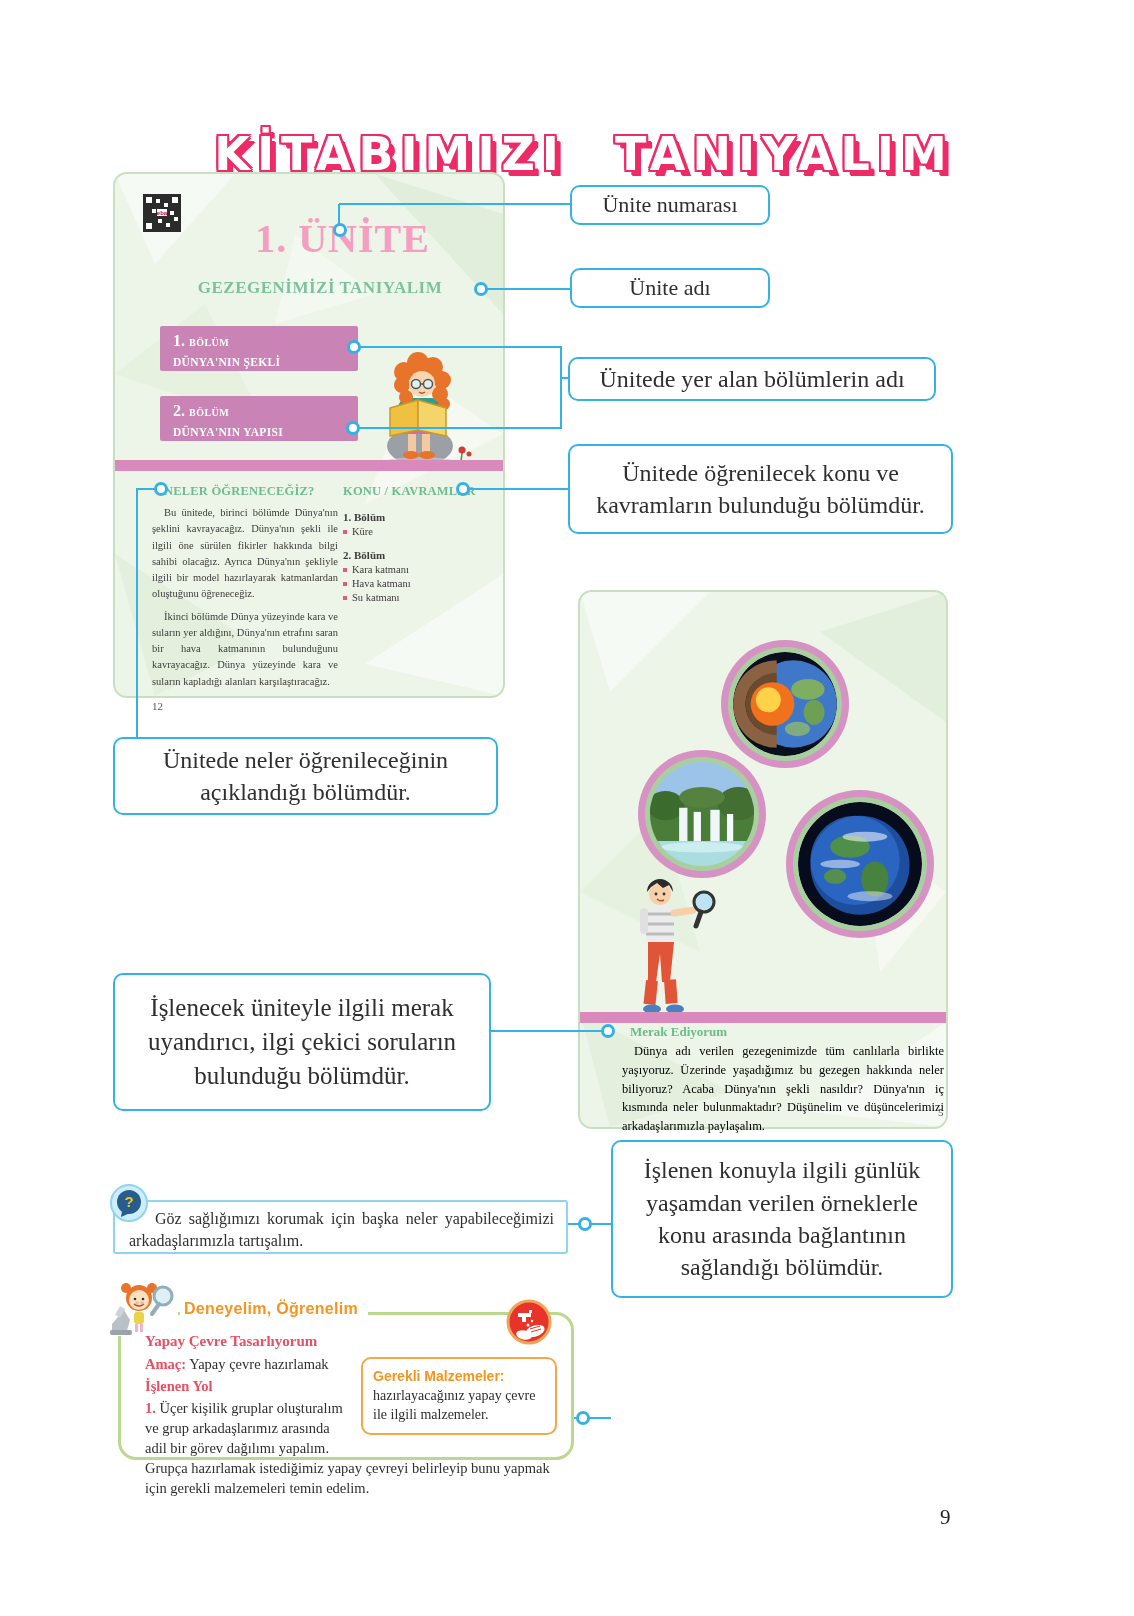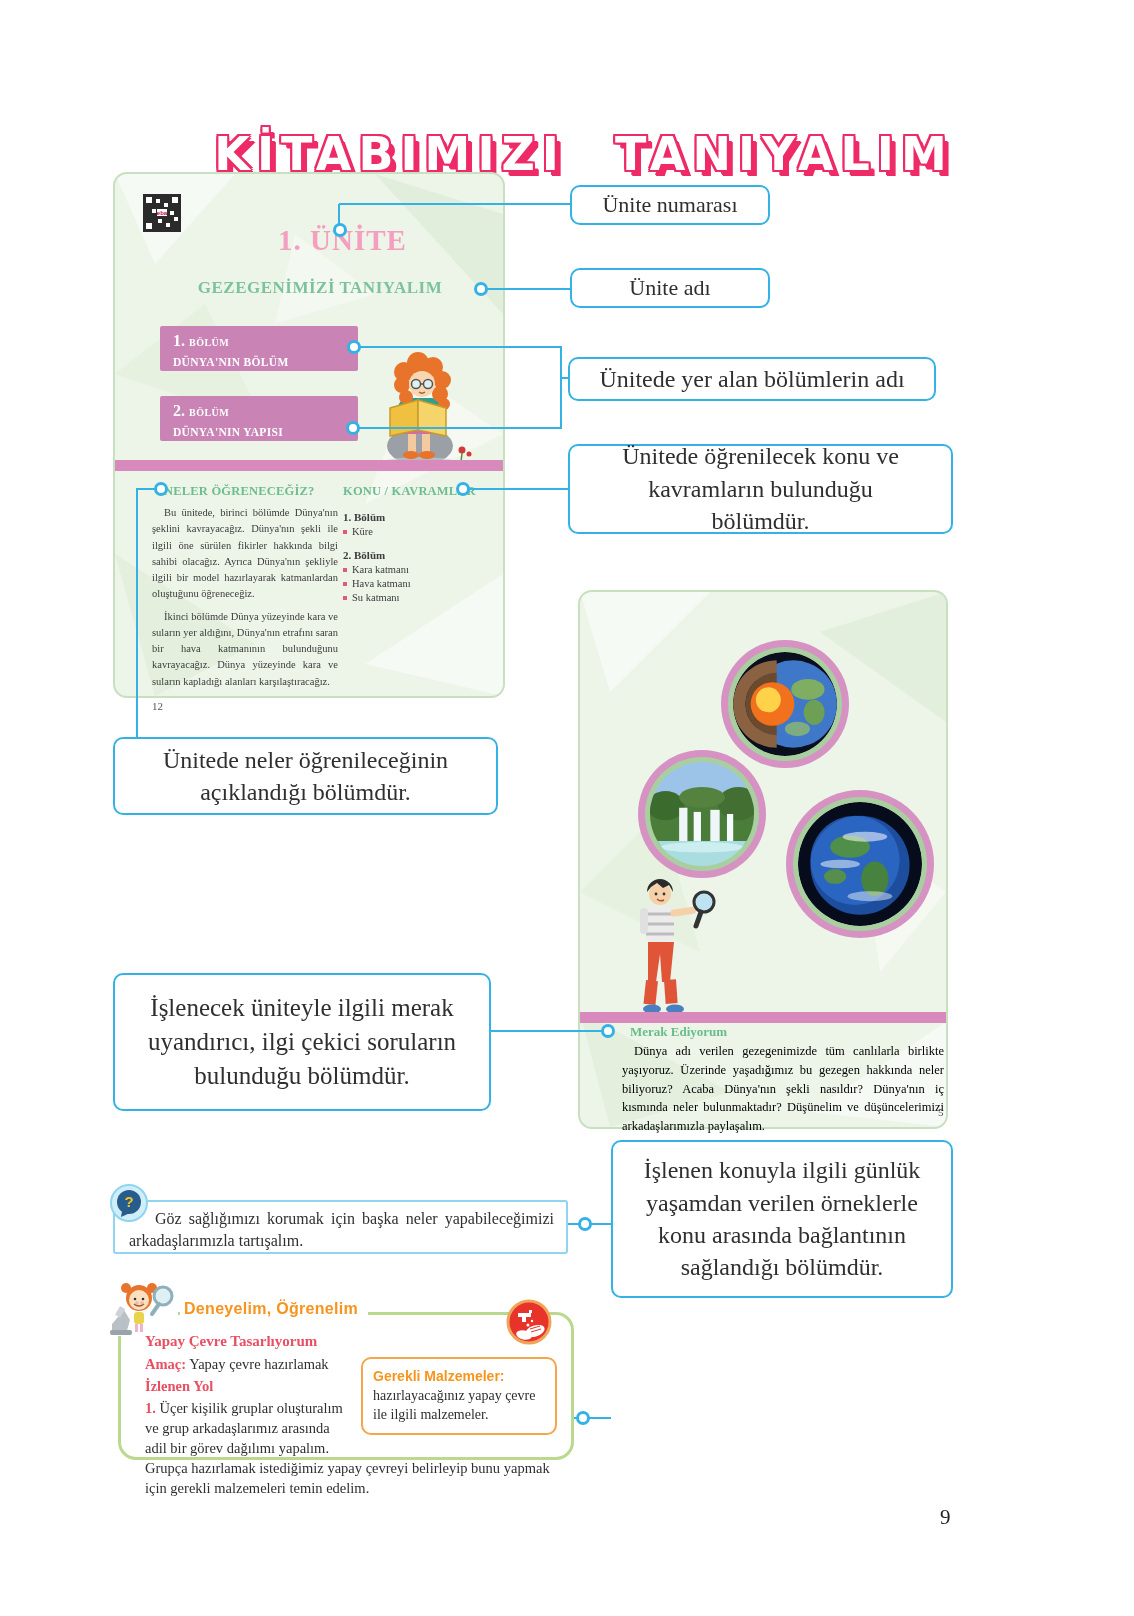--- a/index.html
+++ b/index.html
@@ -14,22 +14,22 @@
     text-shadow:-2px -2px 0 #EE2A67,2px -2px 0 #EE2A67,-2px 2px 0 #EE2A67,2px 2px 0 #EE2A67,
                  0 -2px 0 #EE2A67,0 2px 0 #EE2A67,-2px 0 0 #EE2A67,2px 0 0 #EE2A67,
                  5px 5px 0 #EE2A67,6px 6px 0 #EE2A67;padding-left:44px;}
 
   
   .panel{position:absolute;background:#EDF4E8;border:2px solid #C8DFC0;border-radius:14px;}
   .panel .poly{position:absolute;left:0;top:0;width:100%;height:100%;border-radius:12px;}
   .panel1{left:113px;top:172px;width:388px;height:522px;}
   .panel2{left:578px;top:590px;width:366px;height:535px;}
 
-  .unit-number{position:absolute;left:100px;top:50px;width:255px;text-align:center;
-    font-size:29px;font-weight:bold;color:#F49EC0;letter-spacing:1px;}
+  .unit-number{position:absolute;left:100px;top:41px;width:255px;text-align:center;
+    font-size:40px;font-weight:bold;color:#F49EC0;letter-spacing:1px;}
   .unit-name{position:absolute;left:55px;top:104px;width:300px;text-align:center;
     font-size:17px;font-weight:bold;color:#7CC39B;letter-spacing:.5px;}
   .bolum{position:absolute;left:45px;width:198px;height:45px;background:#C983B5;border-radius:2px;
     color:#fff;padding:5px 0 0 13px;box-sizing:border-box;line-height:1.25;}
   .bolum .num{font-size:16px;font-weight:bold;}
   .bolum .lbl{font-size:10px;font-weight:bold;letter-spacing:.5px;}
   .bolum .nm{font-size:11.5px;font-weight:bold;letter-spacing:.3px;}
   .pinkbar{position:absolute;left:0;width:100%;height:11px;background:#D78ABB;}
 
   .gr-head{font-size:12.5px;font-weight:bold;color:#6EBD90;letter-spacing:.2px;}
@@ -109,21 +109,21 @@
       </g>
       <rect x="14" y="15" width="10" height="7" fill="#fff"></rect>
       <text x="19" y="21" font-size="6" fill="#c03" font-family="Liberation Sans, sans-serif" text-anchor="middle" font-weight="bold">eba</text>
     </svg>
     <div class="unit-number">1. ÜNİTE</div>
     <div class="unit-name">GEZEGENİMİZİ TANIYALIM</div>
 
     <div class="bolum" style="top:152px;">
       <span class="num">1.</span>
       <span class="lbl">BÖLÜM</span><br>
-      <span class="nm">DÜNYA'NIN BÖLÜM</span>
+      <span class="nm">DÜNYA'NIN ŞEKLİ</span>
     </div>
     <div class="bolum" style="top:222px;">
       <span class="num">2.</span>
       <span class="lbl">BÖLÜM</span><br>
       <span class="nm">DÜNYA'NIN YAPISI</span>
     </div>
 
     <svg class="abs" style="left:245px;top:168px;" width="120" height="126" viewBox="0 0 120 126">
       <ellipse cx="60" cy="104" rx="33" ry="19" fill="#9aa0a6"></ellipse>
       <ellipse cx="60" cy="120" rx="36" ry="5" fill="#c9cdd1" opacity=".6"></ellipse>
@@ -255,21 +255,21 @@
 
     <div class="pinkbar" style="top:420px;"></div>
     <div class="merak-head" style="left:50px;top:432px;">Merak Ediyorum</div>
     <div class="merak-body" style="left:42px;top:450px;width:322px;">Dünya adı verilen gezegenimizde tüm canlılarla birlikte yaşıyoruz. Üzerinde yaşadığımız bu gezegen hakkında neler biliyoruz? Acaba Dünya'nın şekli nasıldır? Dünya'nın iç kısmında neler bulunmaktadır? Düşünelim ve düşüncelerimizi arkadaşlarımızla paylaşalım.</div>
     <div class="pgnum-sm" style="position:absolute;left:358px;top:514px;">5</div>
   </div>
 
   <div class="callout c-sm" style="left:570px;top:185px;width:200px;height:40px;">Ünite numarası</div>
   <div class="callout c-sm" style="left:570px;top:268px;width:200px;height:40px;">Ünite adı</div>
   <div class="callout c-lg" style="left:568px;top:357px;width:368px;height:44px;">Ünitede yer alan bölümlerin adı</div>
-  <div class="callout c-lg" style="left:568px;top:444px;width:385px;height:90px;padding:0 40px;">Ünitede öğrenilecek konu ve kavramların bulunduğu bölümdür.</div>
+  <div class="callout c-lg" style="left:568px;top:444px;width:385px;height:90px;padding:0 24px;">Ünitede öğrenilecek konu ve kavramların bulunduğu bölümdür.</div>
   <div class="callout c-lg" style="left:113px;top:737px;width:385px;height:78px;padding:0 20px;">Ünitede neler öğrenileceğinin açıklandığı bölümdür.</div>
   <div class="callout c-lg" style="left:113px;top:973px;width:378px;height:138px;padding:0 2px;font-size:25px;">İşlenecek üniteyle ilgili merak uyandırıcı, ilgi çekici soruların bulunduğu bölümdür.</div>
   <div class="callout c-lg" style="left:611px;top:1140px;width:342px;height:158px;padding:0 14px;">İşlenen konuyla ilgili günlük yaşamdan verilen örneklerle konu arasında bağlantının sağlandığı bölümdür.</div>
 
   <div class="cl" style="left:338px;top:204px;width:2px;height:20px;"></div>
   <div class="cl" style="left:339px;top:203px;width:231px;height:2px;"></div>
   <div class="cl" style="left:487px;top:288px;width:83px;height:2px;"></div>
   <div class="cl" style="left:360px;top:346px;width:202px;height:2px;"></div>
   <div class="cl" style="left:359px;top:427px;width:203px;height:2px;"></div>
   <div class="cl" style="left:560px;top:346px;width:2px;height:83px;"></div>
@@ -332,18 +332,18 @@
     <ellipse cx="19" cy="37" rx="8" ry="4.5" fill="#fff" transform="rotate(12 19 37)"></ellipse>
     <line x1="25" y1="31" x2="35" y2="28" stroke="#E8332B" stroke-width="1"></line>
     <line x1="26" y1="34" x2="36" y2="31" stroke="#E8332B" stroke-width="1"></line>
   </svg>
   <div class="exp-content">
     <div class="malzeme">
       <span class="lbl">Gerekli Malzemeler:</span><span> hazırlayacağınız yapay çevre ile ilgili malzemeler.</span>
     </div>
     <p class="red-b" style="font-size:15px;">Yapay Çevre Tasarlıyorum</p>
     <p><span class="red-b">Amaç:</span><span> Yapay çevre hazırlamak</span></p>
-    <p class="red-b">İzlenen Yol</p>
+    <p class="red-b">İşlenen Yol</p>
     <p><span class="red-b">1.</span><span> Üçer kişilik gruplar oluşturalım ve grup arkadaşlarımız arasında adil bir görev dağılımı yapalım. Grupça hazırlamak istediğimiz yapay çevreyi belirleyip bunu yapmak için gerekli malzemeleri temin edelim.</span></p>
   </div>
 
   <div class="page9">9</div>
 </div>
 
 </body></html>

